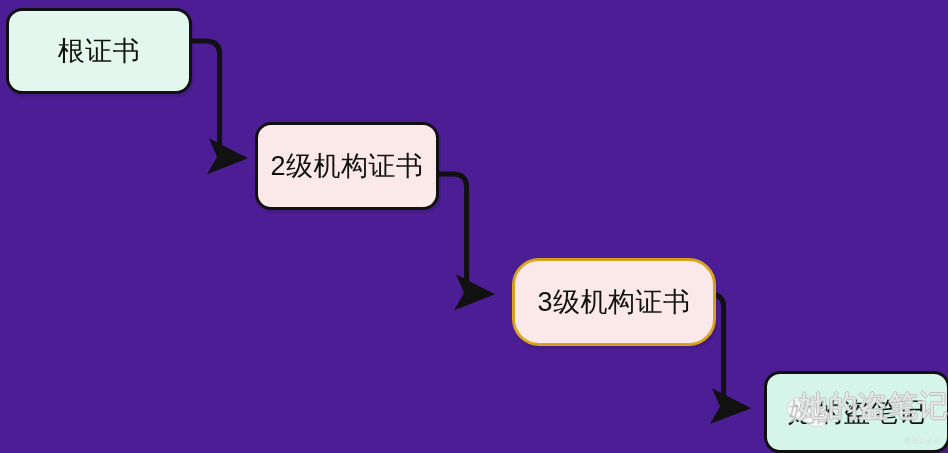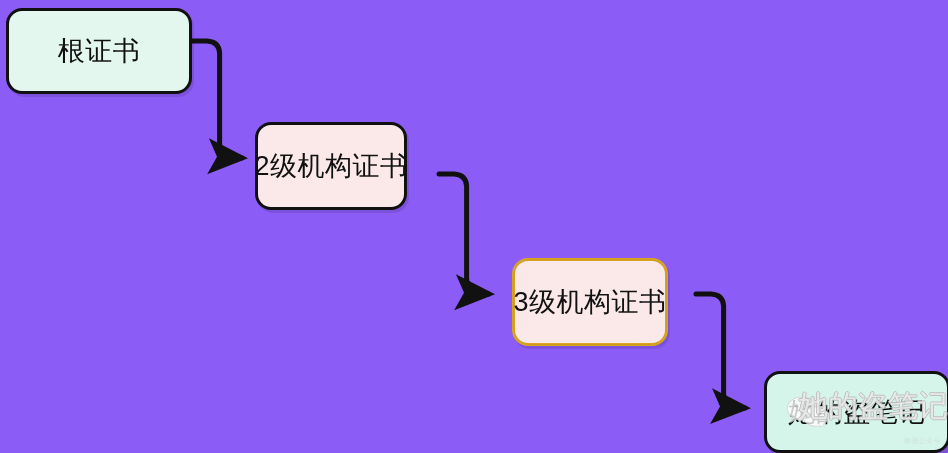--- a/index.html
+++ b/index.html
@@ -4,21 +4,21 @@
 <style>
   html, body {
     margin: 0;
     padding: 0;
     background: #ffffff;
   }
   #canvas {
     position: relative;
     width: 948px;
     height: 453px;
-    background: #8b5cf6;
+    background: #4c1d95;
     overflow: hidden;
     font-family: "Liberation Sans", "DejaVu Sans", sans-serif;
   }
   #edges {
     position: absolute;
     left: 0;
     top: 0;
     width: 948px;
     height: 453px;
     pointer-events: none;
@@ -45,22 +45,22 @@
   
   .node::before {
     content: "";
     position: absolute;
     left: -2px; top: -2px; right: -2px; bottom: -2px;
     border-radius: 18px;
     border: 1px solid rgba(0,0,0,0.05);
     pointer-events: none;
   }
   #node-1 { left: 6px;   top: 8px;   width: 186px; height: 86px; }
-  #node-2 { left: 255px; top: 122px; width: 152px; height: 88px; }
-  #node-3 { left: 512px; top: 258px; width: 156px; height: 88px; }
+  #node-2 { left: 255px; top: 122px; width: 184px; height: 88px; }
+  #node-3 { left: 512px; top: 258px; width: 204px; height: 88px; border-radius: 27px; }
   #node-4 { left: 764px; top: 371px; width: 186px; height: 82px; }
 
   
   .watermark {
     position: absolute;
     left: 764px;
     top: 371px;
     width: 186px;
     height: 82px;
     pointer-events: none;

